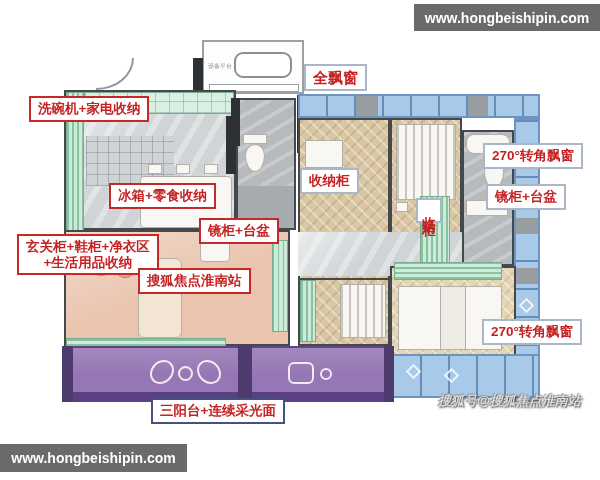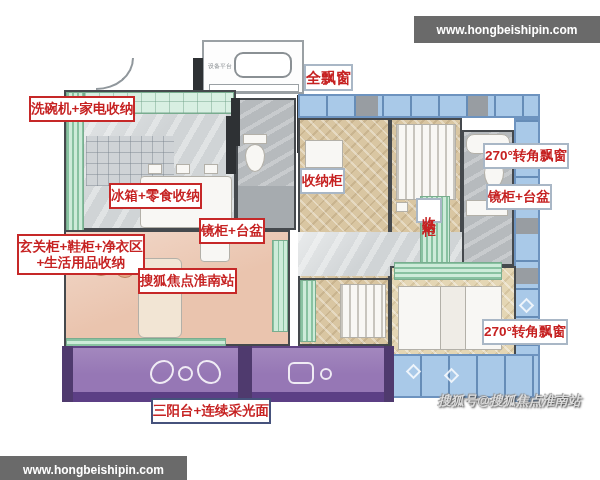--- a/index.html
+++ b/index.html
@@ -1,28 +1,28 @@
 <!DOCTYPE html>
 <html><head>
 <meta charset="utf-8">
 <style>
   html,body{margin:0;padding:0;}
   .page{position:relative;width:600px;height:480px;background:#ffffff;overflow:hidden;
         font-family:"Liberation Sans",sans-serif;}
   .abs{position:absolute;}
 
   
-  .wm{position:absolute;background:#6a6a6a;color:#fff;font-weight:bold;font-size:12px;
-      display:flex;align-items:center;justify-content:center;z-index:30;margin-top:12px;}
+  .wm{position:absolute;background:#6a6a6a;color:#fff;font-weight:bold;font-size:14px;
+      display:flex;align-items:center;justify-content:center;z-index:30;}
   .sohu{position:absolute;color:#dcdcdc;font-weight:bold;font-size:13px;z-index:30;
         text-shadow:1px 1px 2px #3c3c3c, -1px -1px 1px #9a9a9a;}
 
   
   .lab{position:absolute;background:#ffffff;border:2px solid #c62828;color:#c62222;
-       font-weight:bold;font-size:13.5px;line-height:1.15;padding:3px 0;
+       font-weight:bold;font-size:13.5px;line-height:1.15;padding:3px 7px;
        white-space:nowrap;z-index:20;}
   .lab.light{border-color:#a9b7c6;}
   .lab.navy{border-color:#46527c;}
   .lab.center{text-align:center;}
   .v-label{writing-mode:vertical-rl;text-orientation:upright;letter-spacing:3px;padding:6px 3px;}
 
   
   .room{position:absolute;border:2px solid #45494d;box-sizing:border-box;}
   .marble{background-color:#d0d4d6;
           background-image:linear-gradient(135deg,rgba(255,255,255,.55) 0%,transparent 45%),

